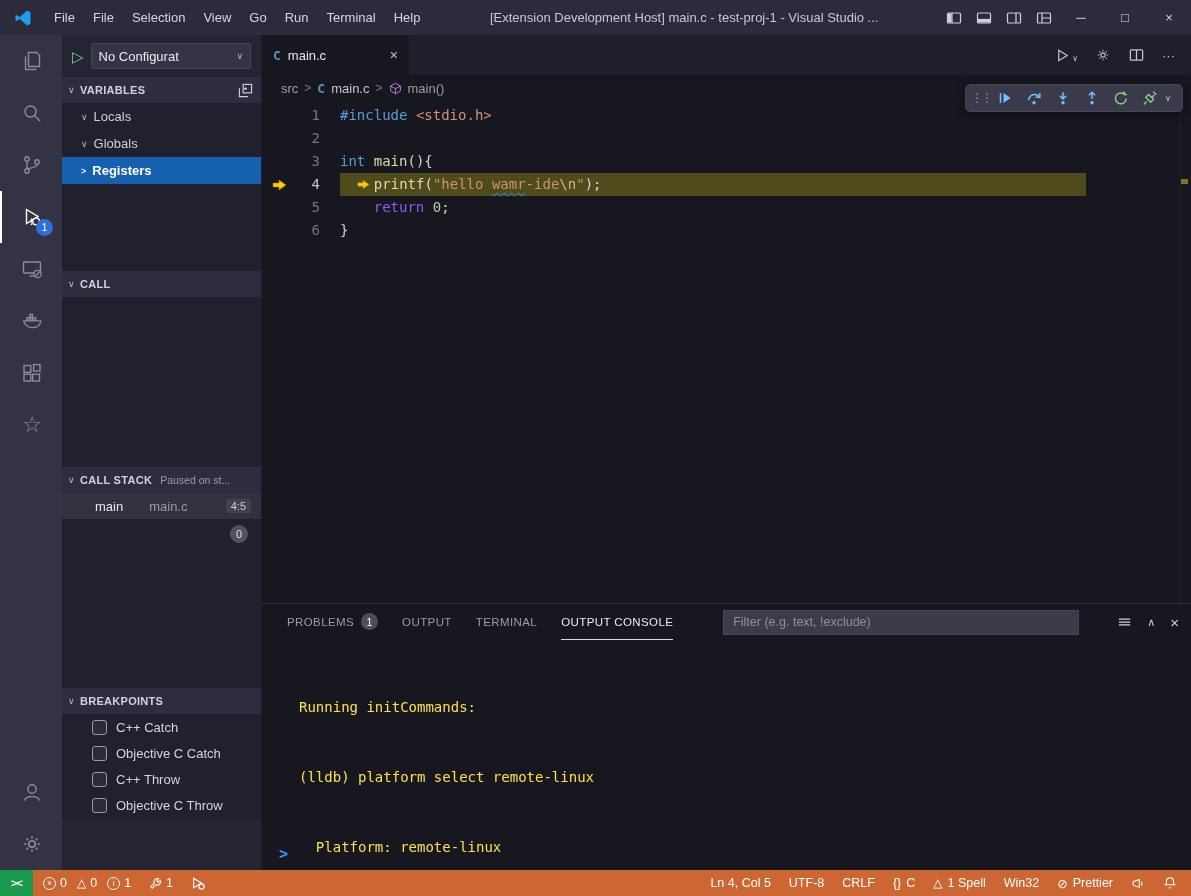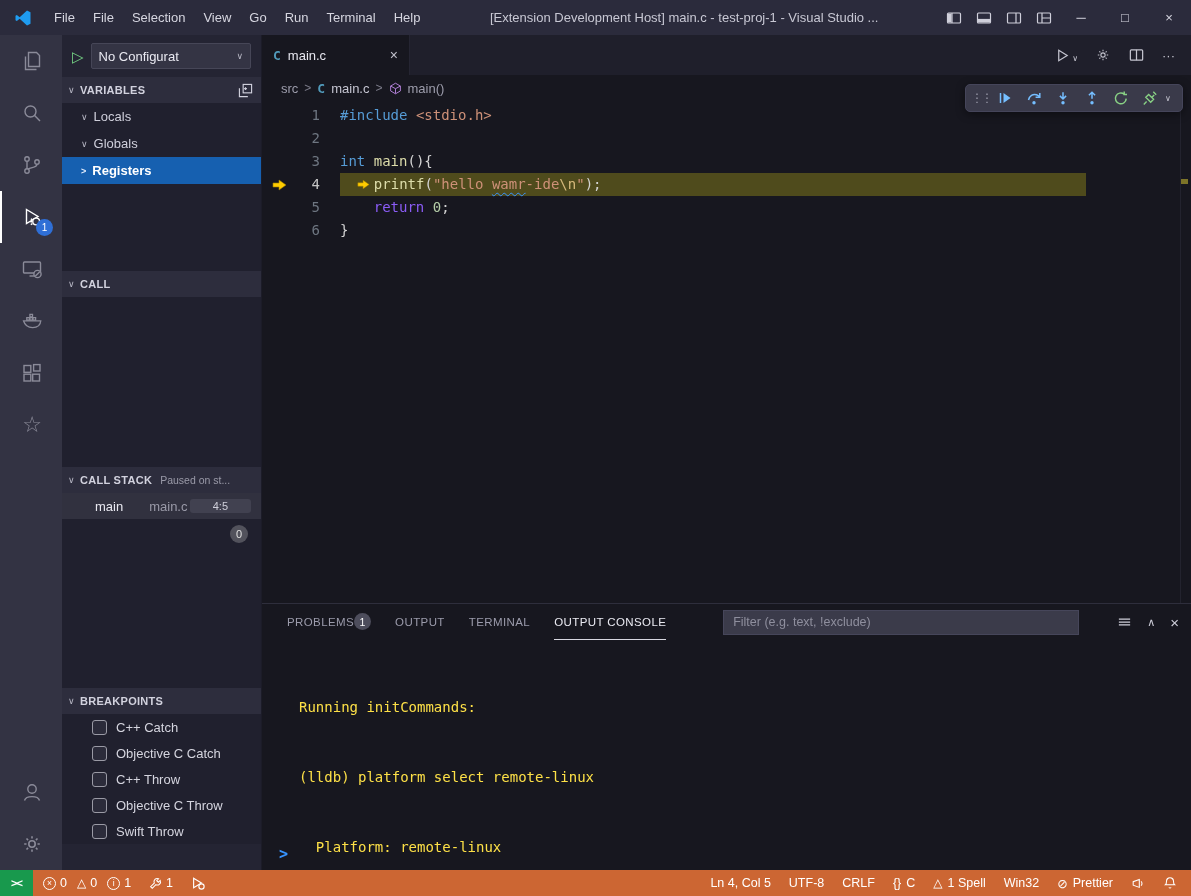--- a/index.html
+++ b/index.html
@@ -38,21 +38,21 @@
   .sb-h .tw { font-size:9px; margin-right:5px; color:#b9b9c6; font-weight:normal; }
   .sb-body { background:#20202e; flex:none; }
   .tree-row { height:27px; display:flex; align-items:center; padding-left:19px; color:#cfcfdb; background:#20202e; }
   .tree-row .tw { font-size:9px; margin-right:6px; color:#b9b9c6; }
   .tree-row.selected { background:#1660b0; color:#fff; font-weight:bold; }
   .tree-row.selected .tw { color:#e8f1ff; }
   .cs-hint { font-weight:normal; font-size:10.5px; color:#9a9aa8; margin-left:8px; letter-spacing:0; }
   .cs-frame { height:26px; background:#31313f; display:flex; align-items:center; padding:0 10px 0 33px; }
   .cs-name { color:#e8e8f0; }
   .cs-file { color:#9a9aa8; margin-left:26px; }
-  .cs-loc { margin-left:auto; background:#414150; color:#cfcfda; font-size:11px; border-radius:3px; padding:1px 23px; }
+  .cs-loc { margin-left:auto; background:#414150; color:#cfcfda; font-size:11px; border-radius:3px; padding:1px 5px; }
   .cs-body { position:relative; }
   .cs-zero { position:absolute; top:6px; right:13px; width:18px; height:18px; border-radius:50%; background:#52525c; color:#e0e0e0; font-size:11px; display:flex; align-items:center; justify-content:center; }
   .bp-row { height:26px; display:flex; align-items:center; padding-left:30px; gap:9px; color:#d5d5df; background:#20202e; }
   .bp-box { width:15px; height:15px; border:1px solid #9a9aa5; background:#2b2b3a; border-radius:3px; flex:none; }
 
   
   .editor-col { flex:1; display:flex; flex-direction:column; position:relative; min-width:0; }
   .tabbar { height:40px; flex:none; background:#1f1f2b; display:flex; align-items:stretch; }
   .tab { width:148px; background:#17171f; display:flex; align-items:center; padding:0 11px; gap:7px; color:#e6e6ee; font-size:13px; border-right:1px solid #252532; }
   .tab-cicon, .bc-cicon { color:#519aba; font-weight:bold; font-family:"DejaVu Sans Mono",monospace; font-size:13px; }
@@ -82,21 +82,21 @@
   
   .debug-toolbar { position:absolute; top:49px; right:8px; height:28px; background:#3a3a4a; border:1px solid #45455a; border-radius:5px; box-shadow:0 2px 10px rgba(0,0,0,.45); display:flex; align-items:center; padding:0 5px; gap:2px; z-index:10; }
   .dt-btn { width:27px; height:24px; display:flex; align-items:center; justify-content:center; border-radius:4px; }
   .dt-grip { width:18px; color:#9d9dac; font-size:12px; letter-spacing:-2px; text-align:center; }
   .dt-blue { color:#75beff; } .dt-green { color:#89d185; }
   .dt-chev { font-size:8px; color:#c5c5d0; width:12px; }
 
   
   .panel { height:267px; flex:none; background:#17171f; border-top:1px solid #2e2e3c; display:flex; flex-direction:column; position:relative; }
   .panel-head { height:36px; flex:none; display:flex; align-items:center; padding:0 12px 0 25px; gap:24px; }
-  .ptab { font-size:11.5px; letter-spacing:.4px; color:#9b9bab; height:100%; display:flex; align-items:center; border-bottom:1px solid transparent; }
+  .ptab { font-size:11.5px; letter-spacing:.4px; color:#9b9bab; height:100%; display:flex; align-items:center; gap:7px; border-bottom:1px solid transparent; }
   .ptab.active { color:#eaeaf2; border-bottom-color:#d7d7e0; }
   .ptab-badge { min-width:17px; height:17px; border-radius:9px; background:#4d4d5c; color:#fff; font-size:10.5px; display:flex; align-items:center; justify-content:center; }
   .pfilter { margin-left:auto; width:356px; height:25px; background:#3b3b4a; border:1px solid #46465a; color:#c8c8d4; font-size:12.5px; padding:0 9px; font-family:"Liberation Sans",sans-serif; }
   .pfilter::placeholder { color:#8f8f9e; }
   .picons { display:flex; align-items:center; gap:15px; padding-left:14px; color:#cfcfda; }
   .pi-x { font-size:15px; } .pi-up { font-size:11px; }
   .panel-body { flex:1; padding:9px 0 0 37px; font-family:"DejaVu Sans Mono",monospace; font-size:14px; line-height:23.4px; color:#fde047; white-space:pre; overflow:hidden; }
   .panel-prompt { position:absolute; left:17px; bottom:7px; color:#3794ff; font-family:"DejaVu Sans Mono",monospace; font-size:15px; font-weight:bold; }
 
   
@@ -295,24 +295,20 @@
       <span>Objective C Catch</span>
     </div>
     <div class="bp-row">
       <span class="bp-box"></span>
       <span>C++ Throw</span>
     </div>
     <div class="bp-row">
       <span class="bp-box"></span>
       <span>Objective C Throw</span>
     </div>
-    <div class="bp-row">
-      <span class="bp-box"></span>
-      <span>Swift Throw</span>
-    </div>
   </div>
 
   <div class="editor-col">
 
     <div class="tabbar">
       <div class="tab">
         <span class="tab-cicon">C</span>
         <span>main.c</span>
         <span class="tab-close">×</span>
       </div>

